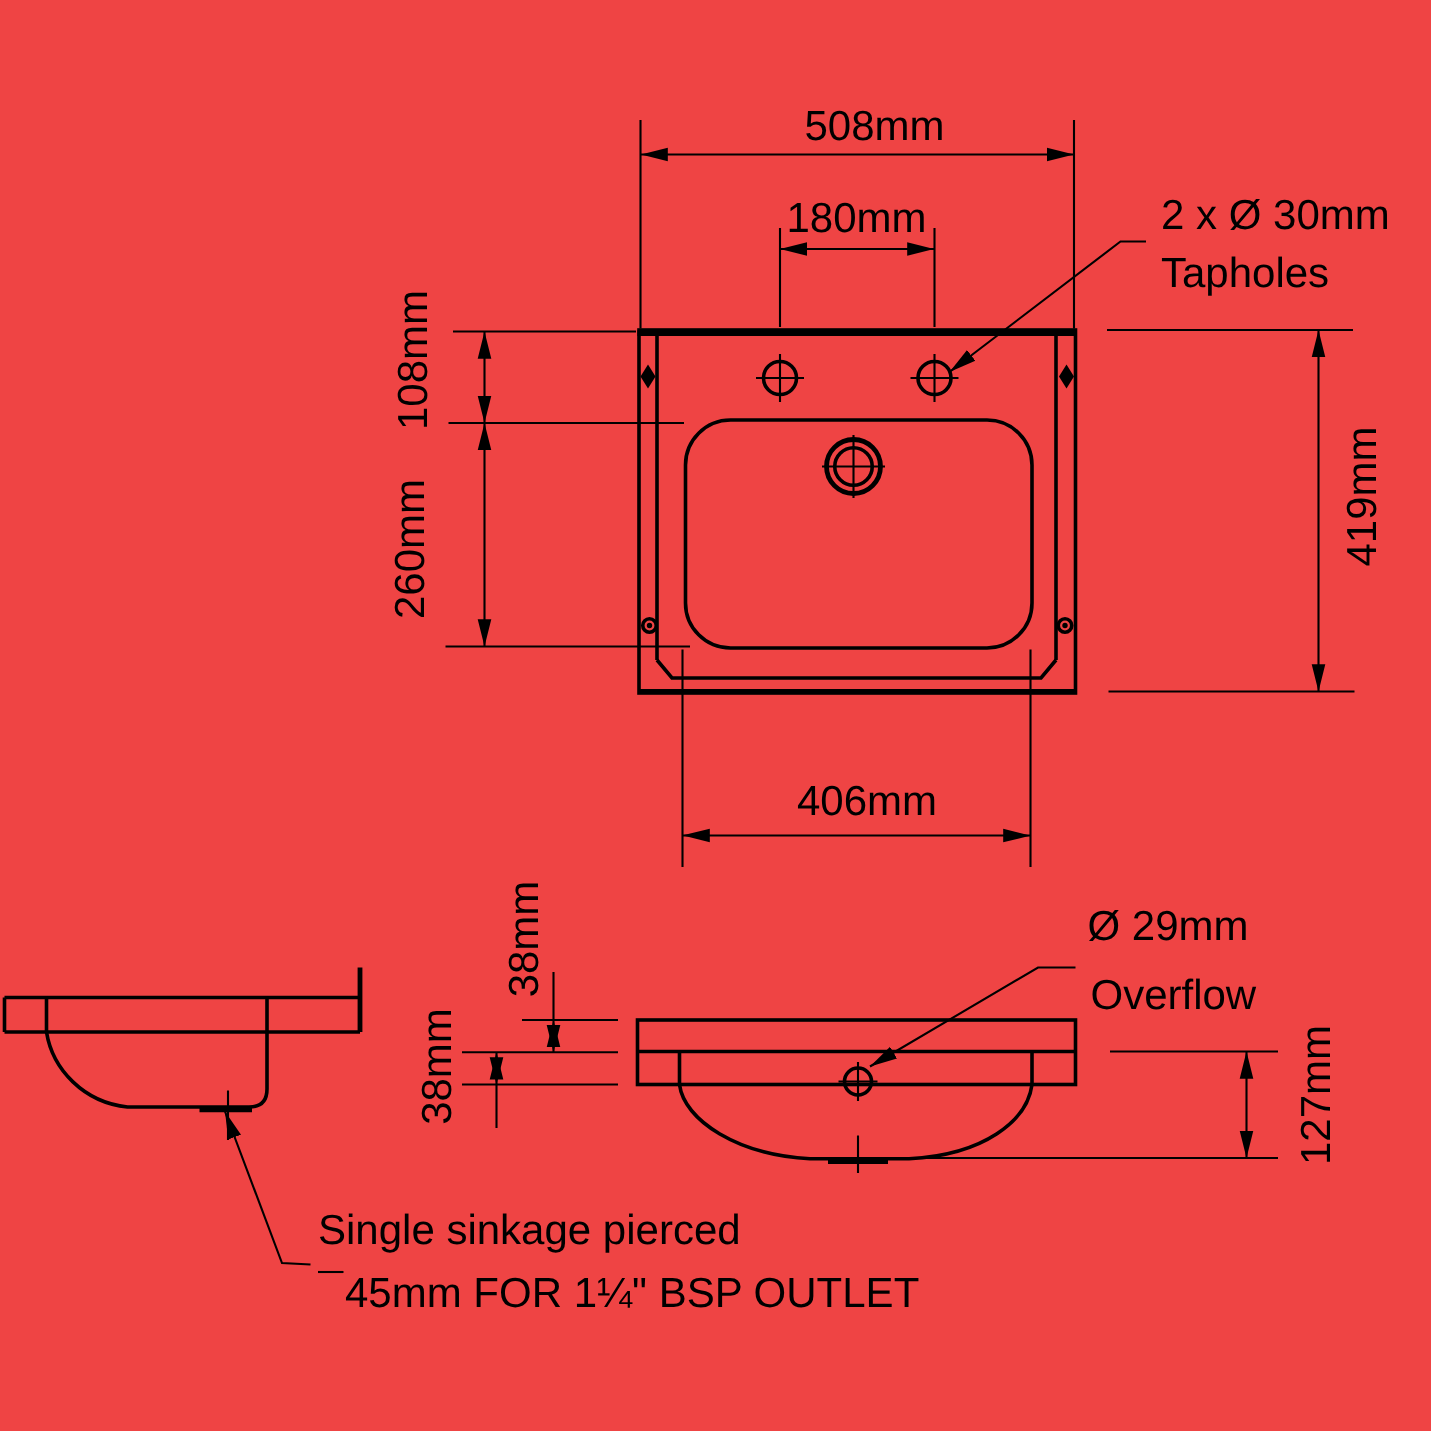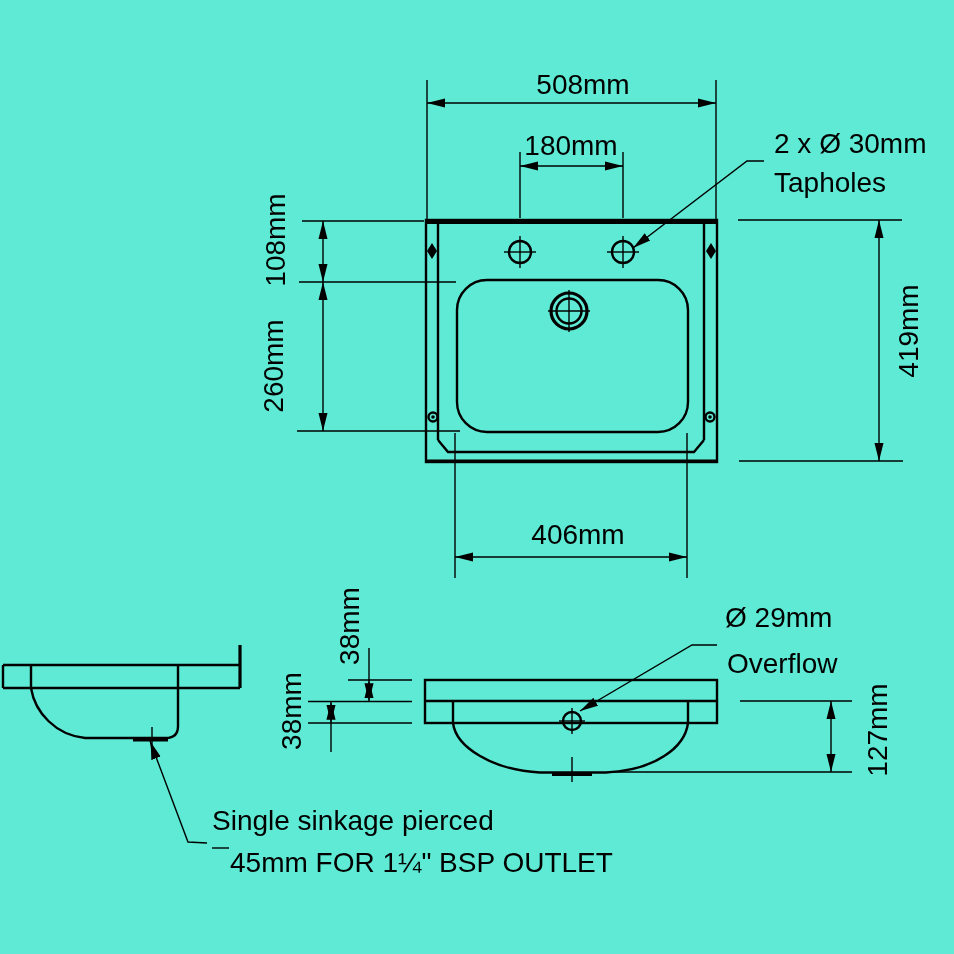--- a/index.html
+++ b/index.html
@@ -1,16 +1,16 @@
 <!DOCTYPE html>
 <html><head>
 <meta charset="utf-8">
 <style>
   html,body{margin:0;padding:0;background:#ffffff;}
-  .canvas{width:954px;height:954px;background:#5eead4;position:relative;overflow:hidden;}
+  .canvas{width:954px;height:954px;background:#ef4444;position:relative;overflow:hidden;}
   svg{display:block;}
   svg text{
     font-family:"Liberation Sans","DejaVu Sans",sans-serif;
     font-size:28px;
     fill:#000000;
     stroke:none;
   }
   .obj{stroke:#000000;fill:none;stroke-width:2.4;}
   .obj-heavy{stroke:#000000;fill:none;stroke-width:4;}
   .obj-thick{stroke:#000000;fill:none;stroke-width:3.2;}

